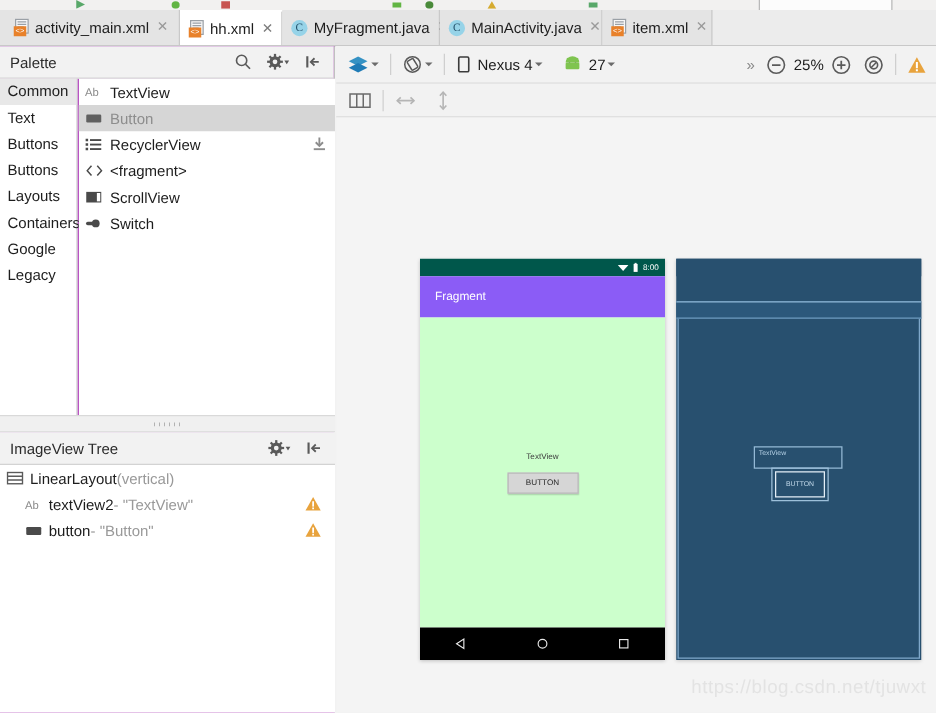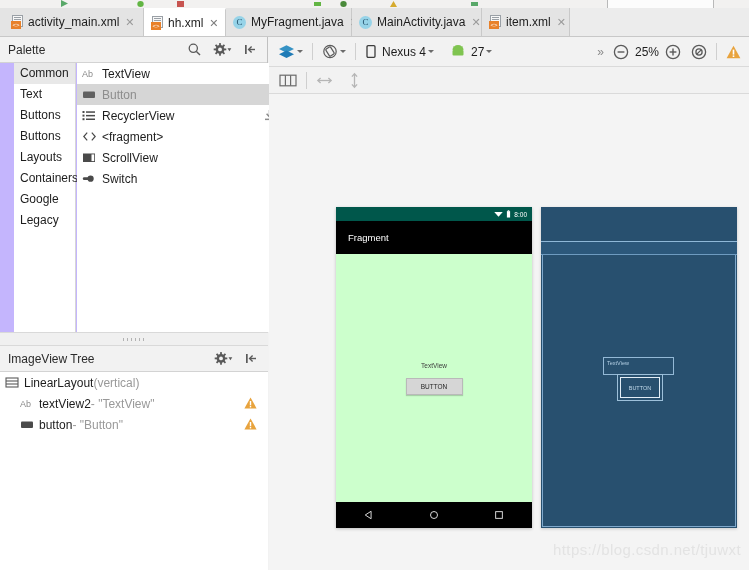--- a/index.html
+++ b/index.html
@@ -27,28 +27,28 @@
   .ico-xml .sheet{position:absolute;left:1px;top:0;width:11px;height:12px;background:#f7f7f7;border:1px solid #9aa0a6;box-sizing:border-box;}
   .ico-xml .l1,.ico-xml .l2,.ico-xml .l3{position:absolute;left:3px;height:1px;background:#9aa0a6;}
   .ico-xml .l1{top:2px;width:7px;}.ico-xml .l2{top:4px;width:7px;}.ico-xml .l3{top:6px;width:5px;}
   .ico-xml .badge{position:absolute;left:0;bottom:0;width:10px;height:8px;background:#e8812a;
         color:#fff;font-size:6px;line-height:8px;text-align:center;font-family:"Liberation Sans",sans-serif;}
   
   .ico-java{width:13px;height:13px;border-radius:50%;background:#96d3e8;color:#22506a;
         font-size:9px;line-height:13px;text-align:center;margin-right:5px;flex:0 0 auto;
         font-family:"Liberation Serif",serif;}
   
-  .leftpanel{position:absolute;left:0;top:37px;width:268px;height:533px;background:#c4b5fd;border-right:1px solid #c0c0c0;box-sizing:border-box;}
+  .leftpanel{position:absolute;left:0;top:37px;width:268px;height:533px;background:#a21caf;border-right:1px solid #c0c0c0;box-sizing:border-box;}
   .panel-head{position:absolute;left:0;top:0;width:100%;height:26px;background:#f2f2f2;border-bottom:1px solid #d3d3d3;box-sizing:border-box;display:flex;align-items:center;}
   .panel-head .ptitle{margin-left:8px;font-size:12px;color:#2b2b2b;}
   .panel-head .ptools{margin-left:auto;display:flex;align-items:center;gap:11px;margin-right:9px;}
   .hicon{width:15px;height:15px;position:relative;display:inline-block;}
   .caret{display:inline-block;width:0;height:0;border-left:3px solid transparent;border-right:3px solid transparent;border-top:3.5px solid #6b6b6b;margin-left:2px;vertical-align:middle;}
   
-  .palbody{position:absolute;left:14px;top:26px;width:268px;height:269px;}
+  .palbody{position:absolute;left:0;top:26px;width:268px;height:269px;}
   .palcats{position:absolute;left:0;top:0;width:62px;height:269px;background:#fff;border-right:1px solid #d6d6d6;box-sizing:border-box;}
   .palcat{height:21px;line-height:21px;padding-left:6px;font-size:12px;color:#1d1d1d;white-space:nowrap;}
   .palcat.sel{background:#e8e8e8;}
   .palitems{position:absolute;left:63px;top:0;width:205px;height:269px;background:#fff;}
   .palitem{height:21px;display:flex;align-items:center;padding-left:5px;font-size:12px;color:#1d1d1d;position:relative;}
   .palitem.sel{background:#d6d6d6;color:#8d8d8d;}
   .palitem .pil{white-space:nowrap;}
   .pi-ico{width:15px;height:13px;margin-right:5px;flex:0 0 auto;position:relative;}
   .dl-ico{position:absolute;right:7px;top:4px;width:11px;height:12px;}
   
@@ -493,21 +493,21 @@
       <div class="d-status" style="background:#00574B;">
         <svg viewBox="0 0 11 9" width="9" height="8" style="margin-right:3px">
             <polygon points="5.5,8 0.3,2 10.7,2" fill="#fff"></polygon>
           </svg>
         <svg viewBox="0 0 6 10" width="5" height="8" style="margin-right:3px">
             <rect x="1" y="1.4" width="4" height="8" fill="#fff"></rect>
             <rect x="2" y="0.3" width="2" height="1.1" fill="#fff"></rect>
           </svg>
         <span style="font-size:6.5px;color:#fff;">8:00</span>
       </div>
-      <div class="d-appbar" style="background:#000000;">
+      <div class="d-appbar" style="background:#8b5cf6;">
         <span class="t">Fragment</span>
       </div>
       <div class="d-body" style="background:#CCFFCC;">
         <span class="d-tv">TextView</span>
         <span class="d-btn">BUTTON</span>
       </div>
       <div class="d-nav">
         <svg viewBox="0 0 12 12" width="10" height="10">
             <polygon points="8.5,1.5 8.5,10.5 1.5,6" fill="none" stroke="#e9e9e9" stroke-width="1.1"></polygon>
           </svg>

